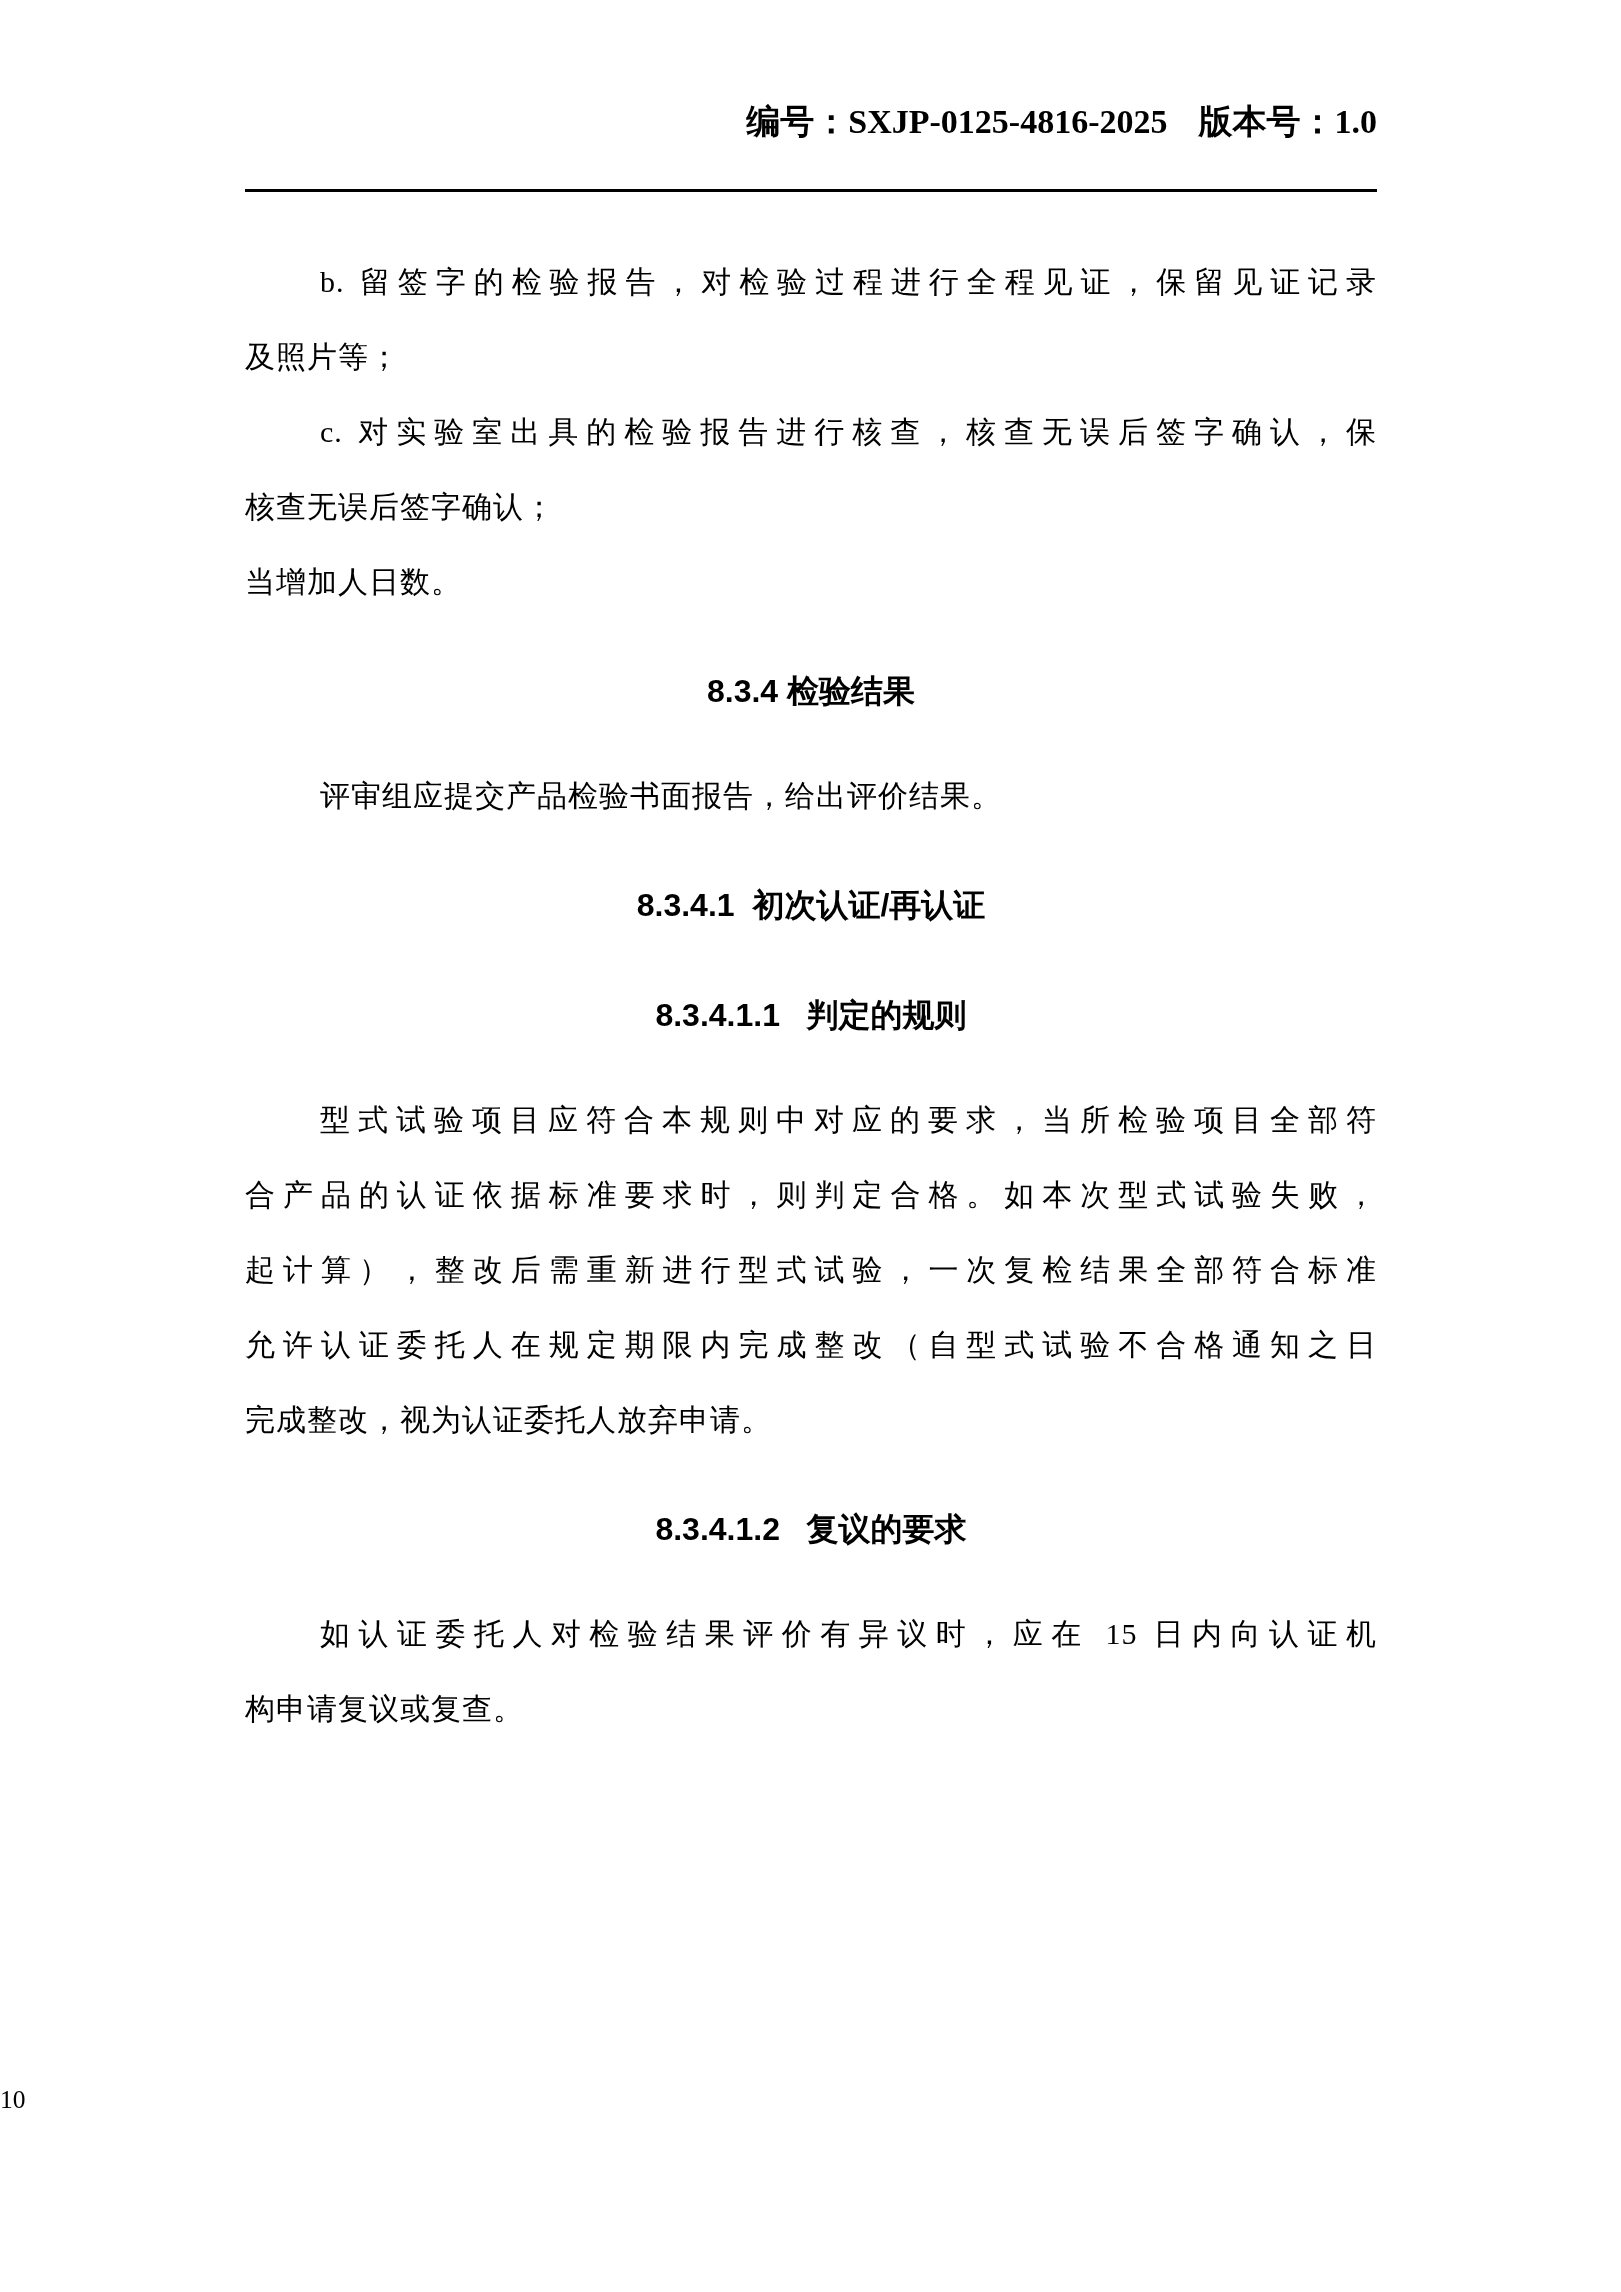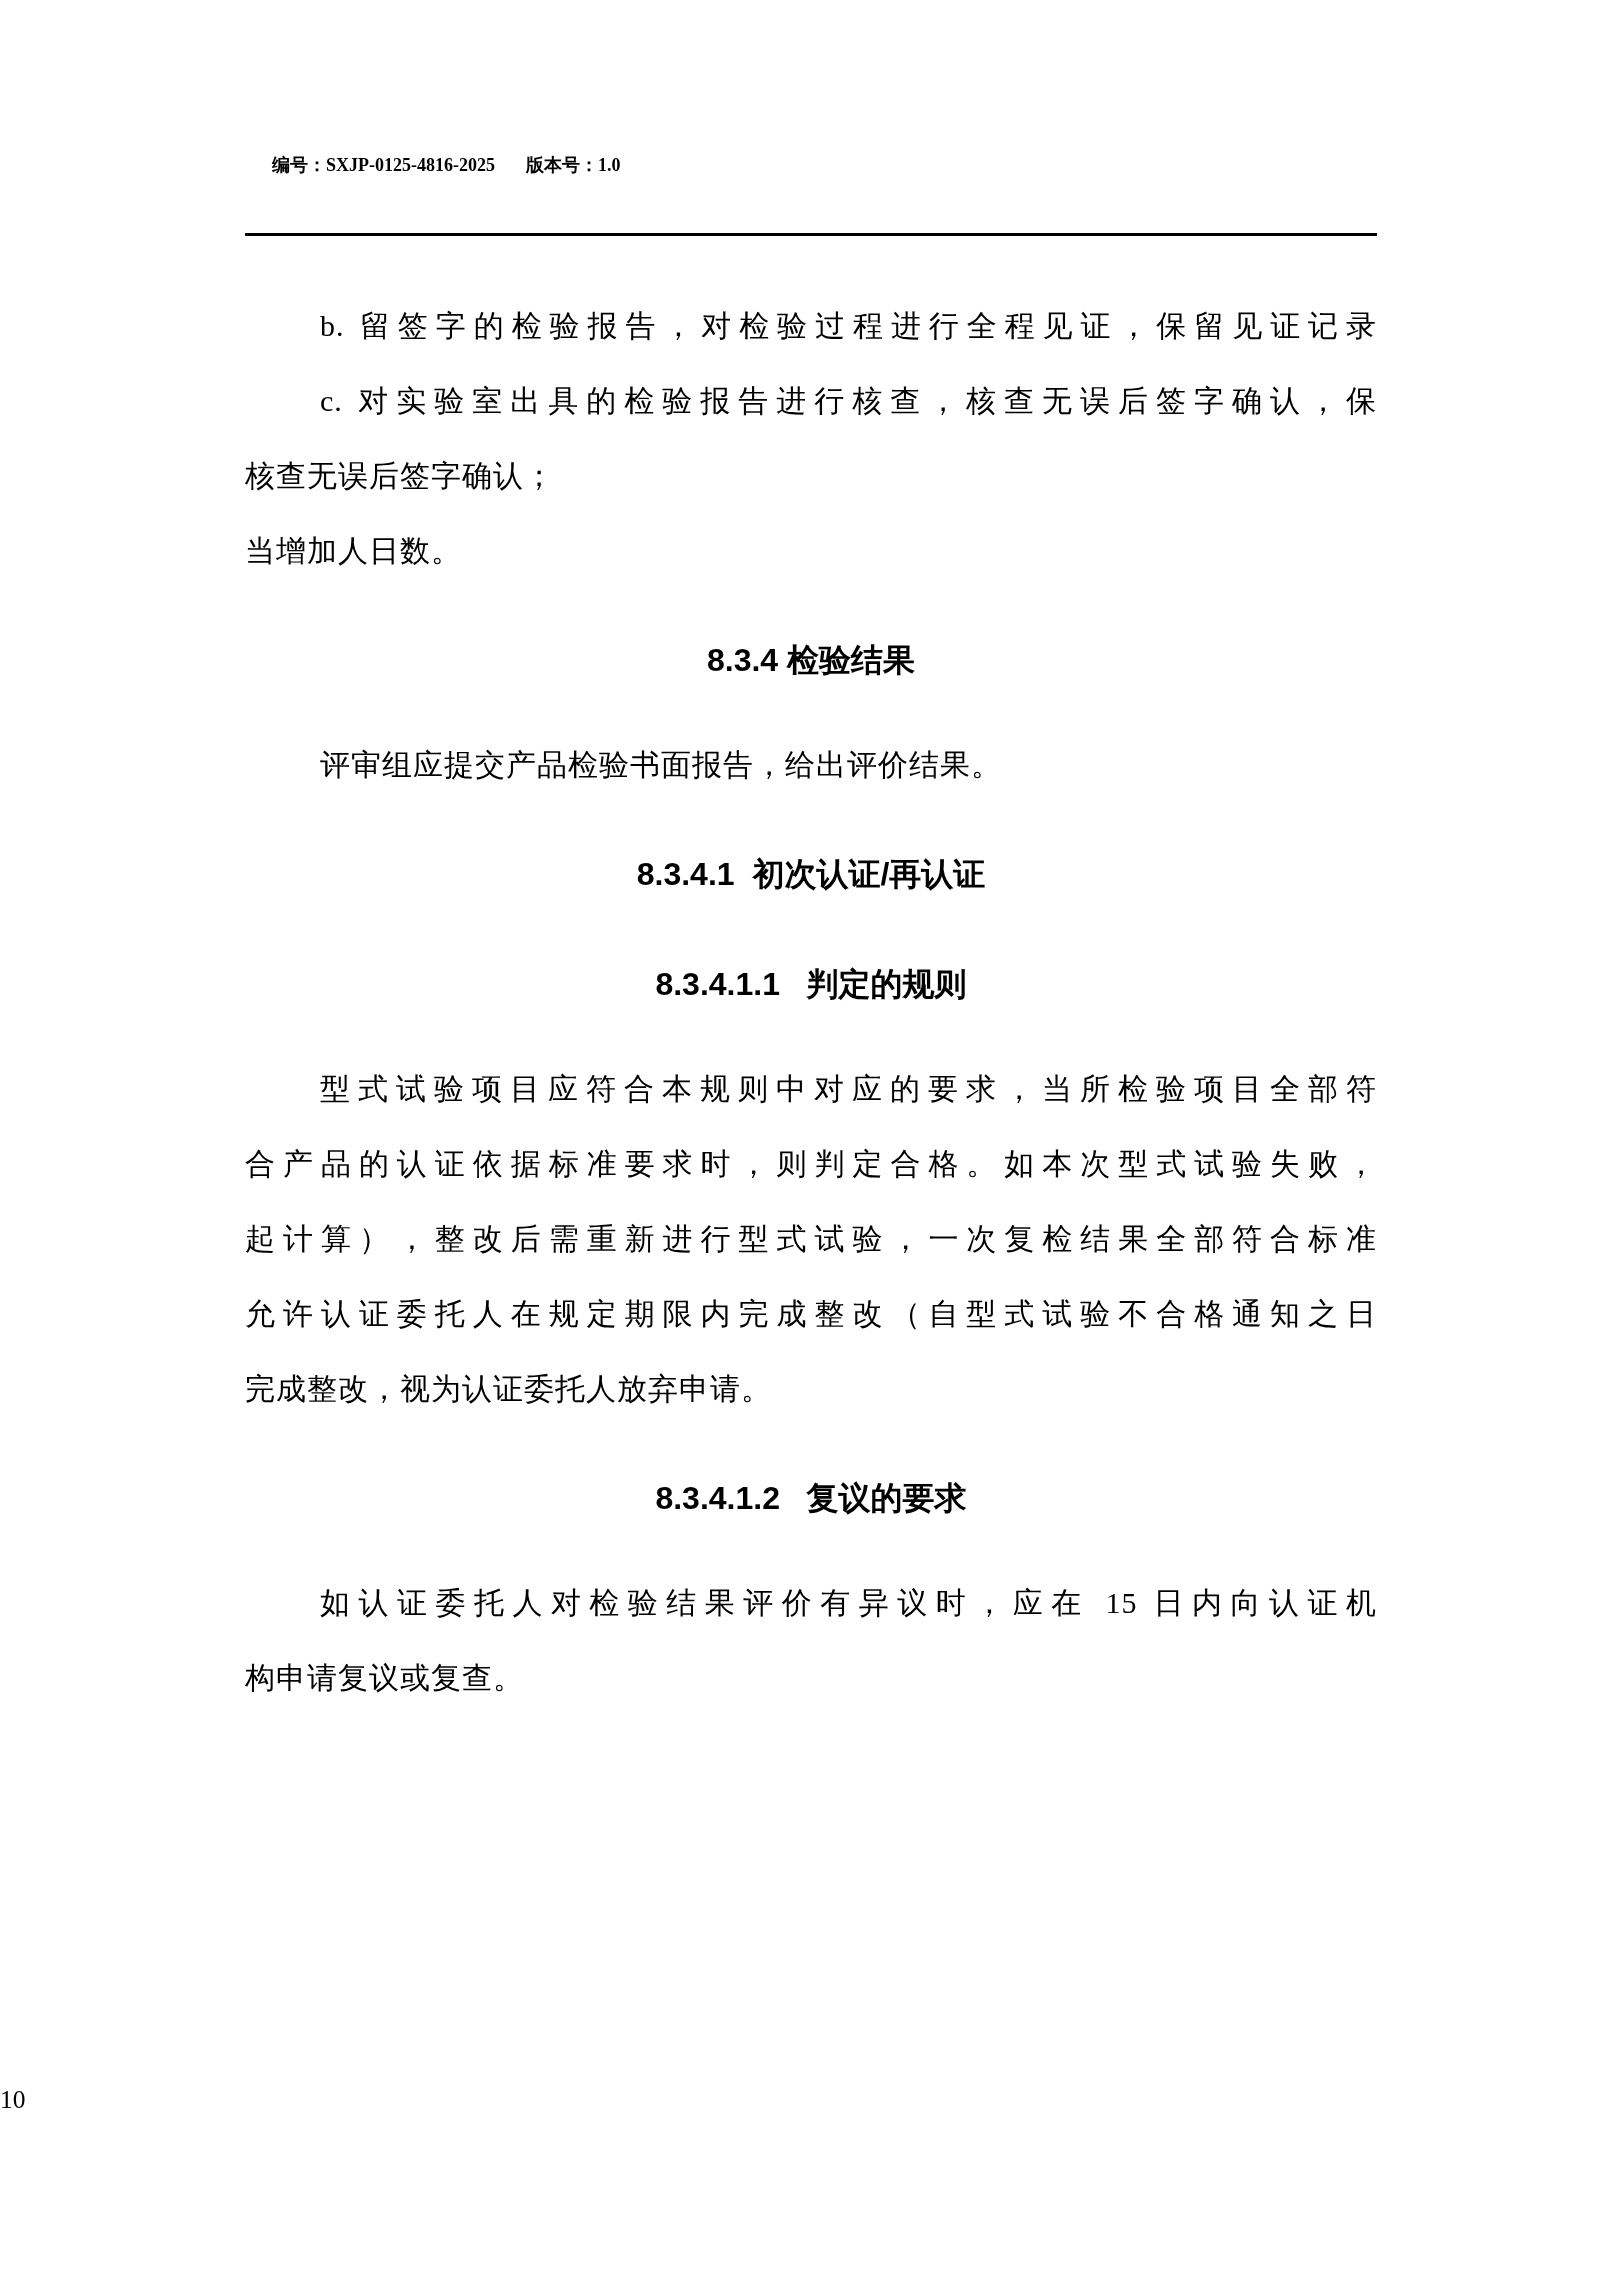--- a/index.html
+++ b/index.html
@@ -14,25 +14,26 @@
     background: #ffffff;
     overflow: hidden;
     font-family: "Liberation Serif", "DejaVu Serif", serif;
     color: #000000;
   }
   .content {
     margin-left: 245px;
     width: 1132px;
   }
   .header {
-    padding-top: 104px;
+    padding-top: 60px;
     padding-bottom: 5.9px;
     border-bottom: 3.9px solid #000000;
+    text-align: right;
     font-weight: bold;
-    font-size: 18px;
+    font-size: 34px;
     line-height: 41px;
     white-space: pre;
   }
   .header .version {
     margin-left: 31px;
   }
   .blocks {
     margin-top: 52px;
   }
   .h2 {
@@ -73,20 +74,21 @@
 <body>
 
 <div class="page">
   <div class="content">
     <div class="header">
       <span>编号：SXJP-0125-4816-2025</span><span class="version">版本号：1.0</span>
     </div>
     <div class="blocks">
         <div class="para">
           <div class="line first">b. 留签字的检验报告，对检验过程进行全程见证，保留见证记录</div>
+          <div class="line last">及照片等；</div>
         </div>
         <div class="para">
           <div class="line first">c. 对实验室出具的检验报告进行核查，核查无误后签字确认，保</div>
           <div class="line last">核查无误后签字确认；</div>
         </div>
         <div class="para">
           <div class="line last">当增加人日数。</div>
         </div>
         <div class="h2">8.3.4 检验结果</div>
         <div class="para">

